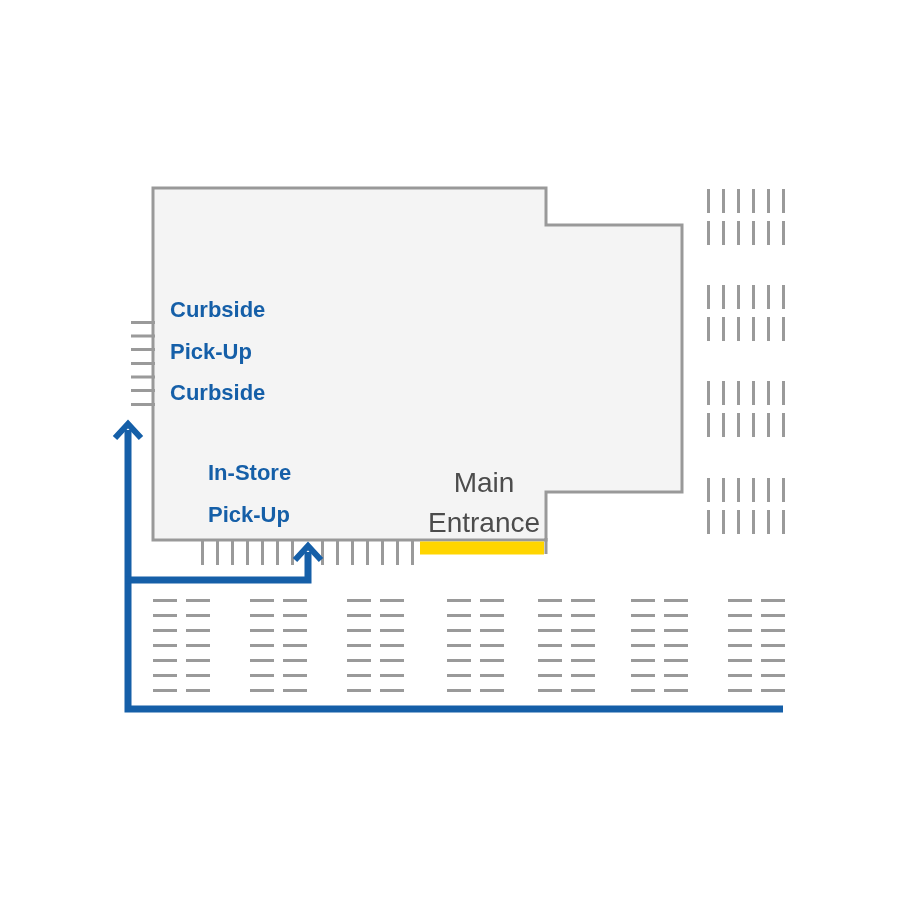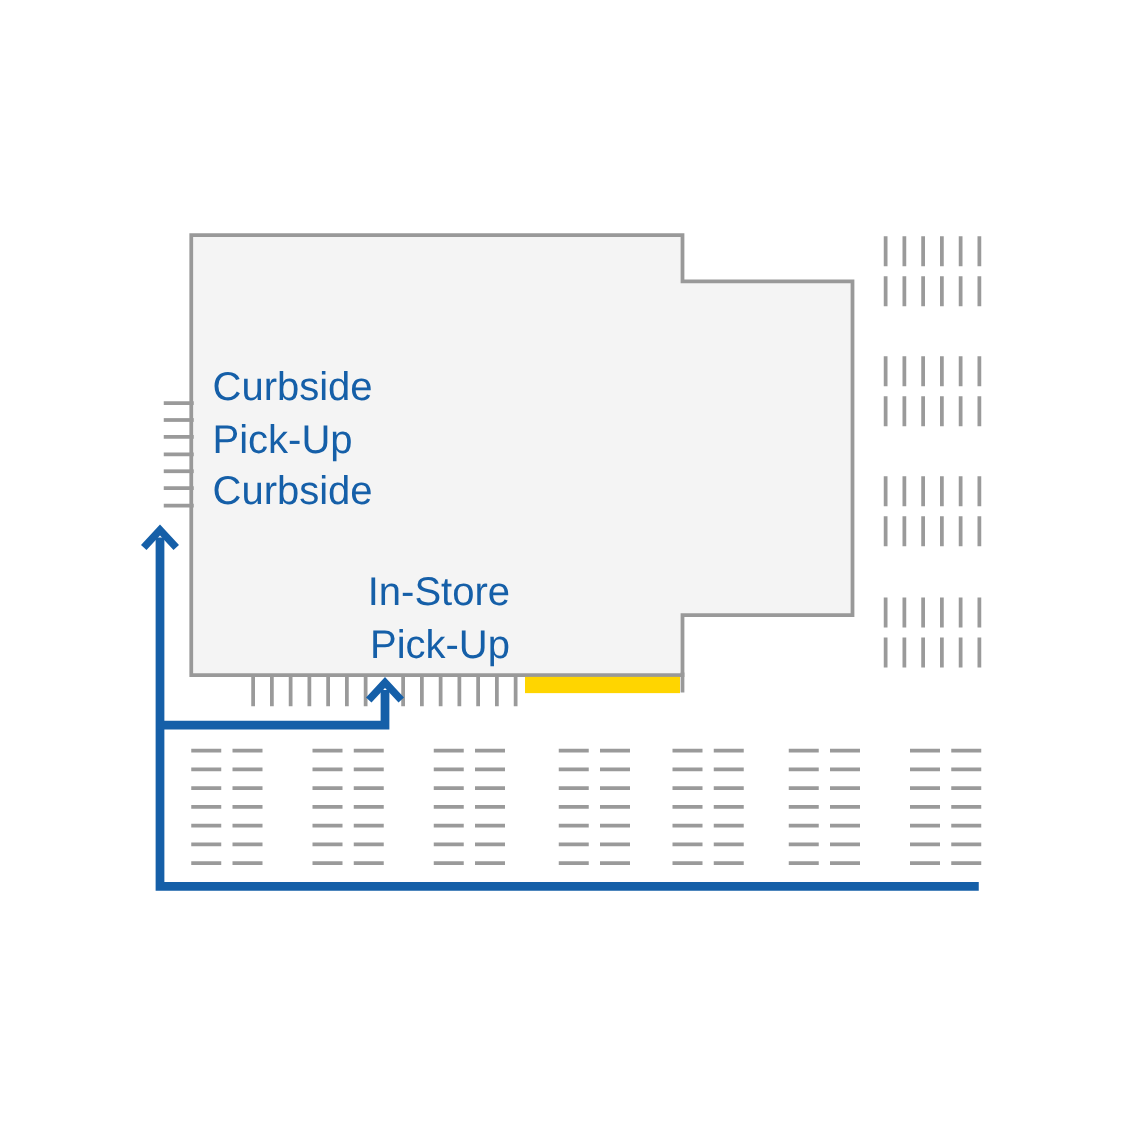--- a/index.html
+++ b/index.html
@@ -9,40 +9,40 @@
     height: 900px;
     background: #ffffff;
     overflow: hidden;
     font-family: "Liberation Sans", "DejaVu Sans", sans-serif;
   }
   #map-svg { position: absolute; left: 0; top: 0; }
   .map-label { position: absolute; white-space: nowrap; }
   .map-label div { pointer-events: none; }
   .label-blue {
     color: var(--label-blue, #155fa8);
-    font-weight: normal;
-    font-size: 32px;
+    font-weight: bold;
+    font-size: 22px;
   }
   .label-gray {
     color: var(--entrance-text, #4c4c4c);
     font-weight: normal;
     font-size: 28px;
   }
   .curbside-label {
     left: 170px;
     top: 289px;
     line-height: 41.5px;
     text-align: left;
   }
   .instore-label {
     left: 208px;
     top: 452px;
     width: 200px;
     line-height: 42px;
-    text-align: right;
+    text-align: left;
   }
   .entrance-label {
     left: 384px;
     top: 463px;
     width: 200px;
     line-height: 40px;
     text-align: center;
   }
 </style>
 </head>
@@ -231,14 +231,18 @@
     <div>Curbside</div>
     <div>Pick-Up</div>
     <div>Curbside</div>
   </div>
 
   <div class="map-label label-blue instore-label">
     <div>In-Store</div>
     <div>Pick-Up</div>
   </div>
 
+  <div class="map-label label-gray entrance-label">
+    <div>Main</div>
+    <div>Entrance</div>
+  </div>
 
 </div>
 
 </body></html>

